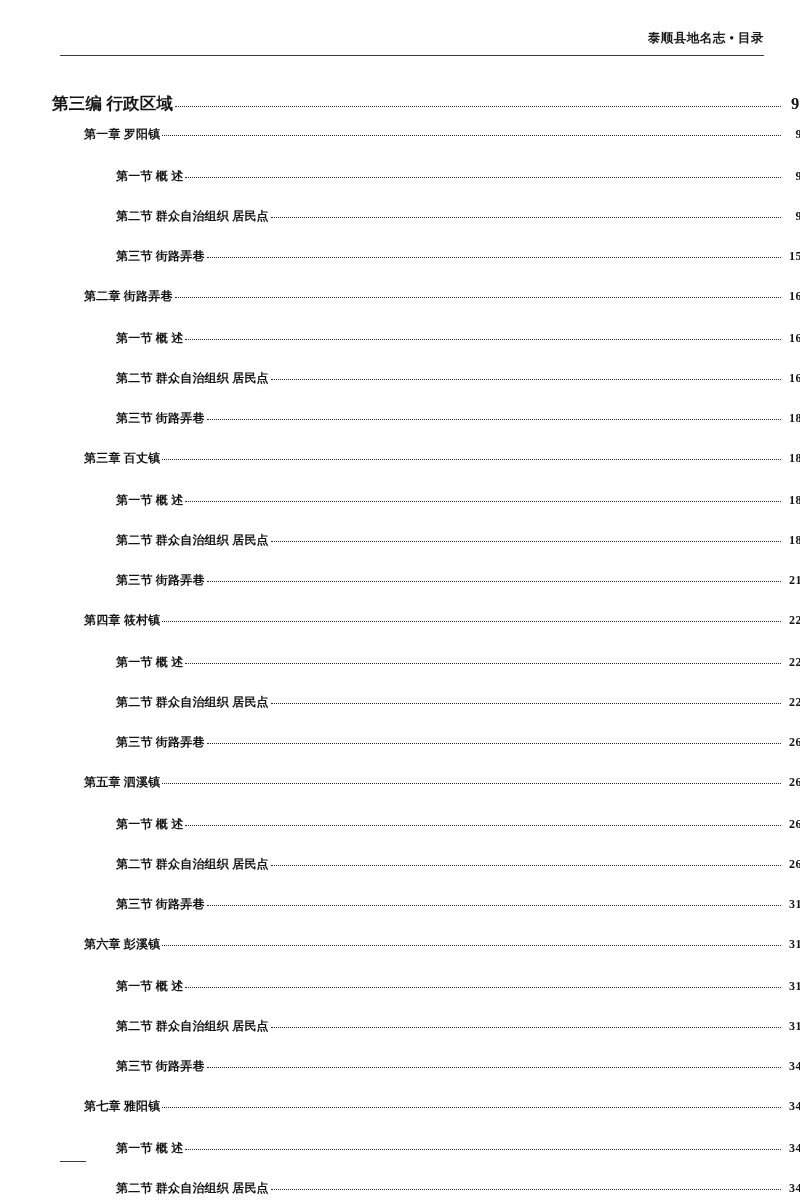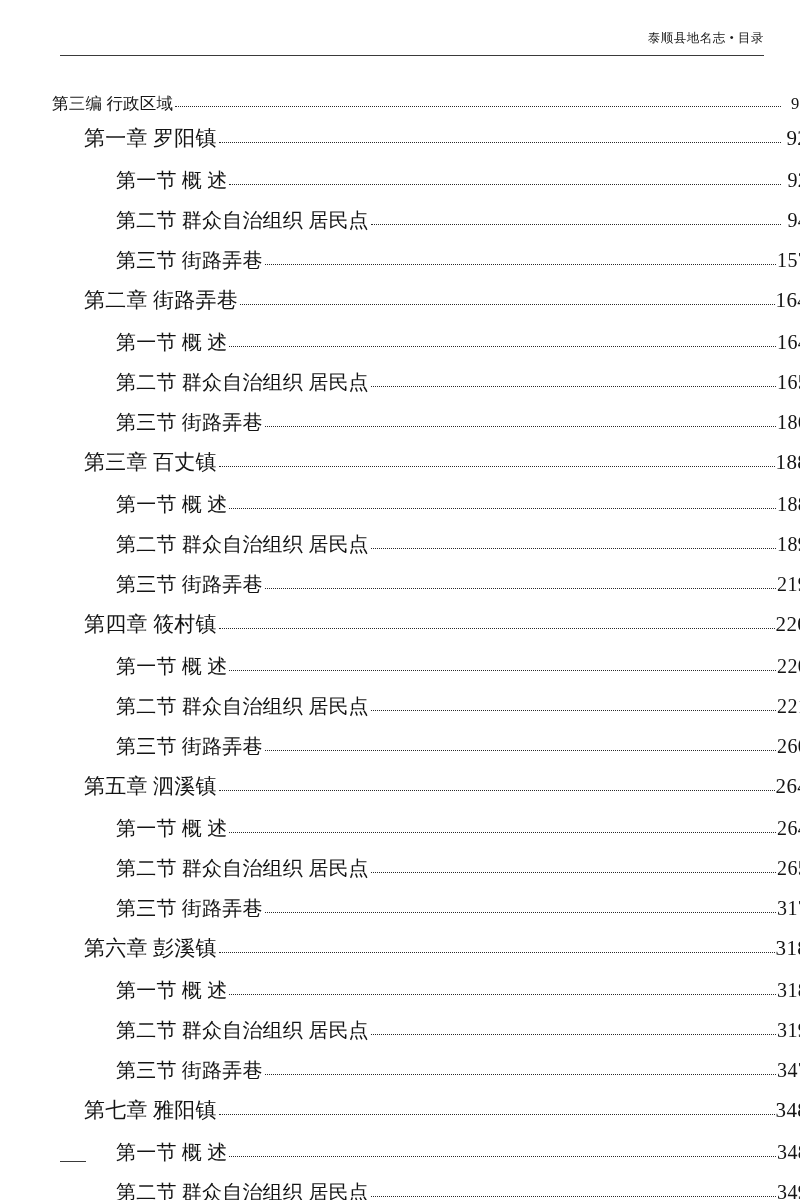--- a/index.html
+++ b/index.html
@@ -13,20 +13,21 @@
     font-family: "Liberation Serif", "DejaVu Serif", serif;
     color: #1a1a1a;
     position: relative;
     overflow: hidden;
   }
   .page {
     width: 764px;
     height: 1200px;
     position: relative;
     box-sizing: border-box;
+    font-weight: bold;
   }
 
   
   .header {
     position: absolute;
     top: 30px;
     left: 60px;
     right: 0px;
     height: 34px;
   }
@@ -87,25 +88,25 @@
   }
 
   
   .lvl-bian { margin-top: 0px; }
   .lvl-bian .label,
   .lvl-bian .pageno { font-size: 16.5px; }
   .lvl-bian { padding-left: 4px; height: 32px; }
 
   .lvl-zhang { padding-left: 36px; height: 42px; }
   .lvl-zhang .label,
-  .lvl-zhang .pageno { font-size: 21px; }
+  .lvl-zhang .pageno { font-size: 12px; }
 
   .lvl-jie { padding-left: 68px; height: 40px; }
   .lvl-jie .label,
-  .lvl-jie .pageno { font-size: 20px; }
+  .lvl-jie .pageno { font-size: 12px; }
 
   
   .footer-mark {
     position: absolute;
     left: 60px;
     bottom: 38px;
     width: 26px;
     border-top: 1.5px solid #3a3a3a;
   }
 </style>

